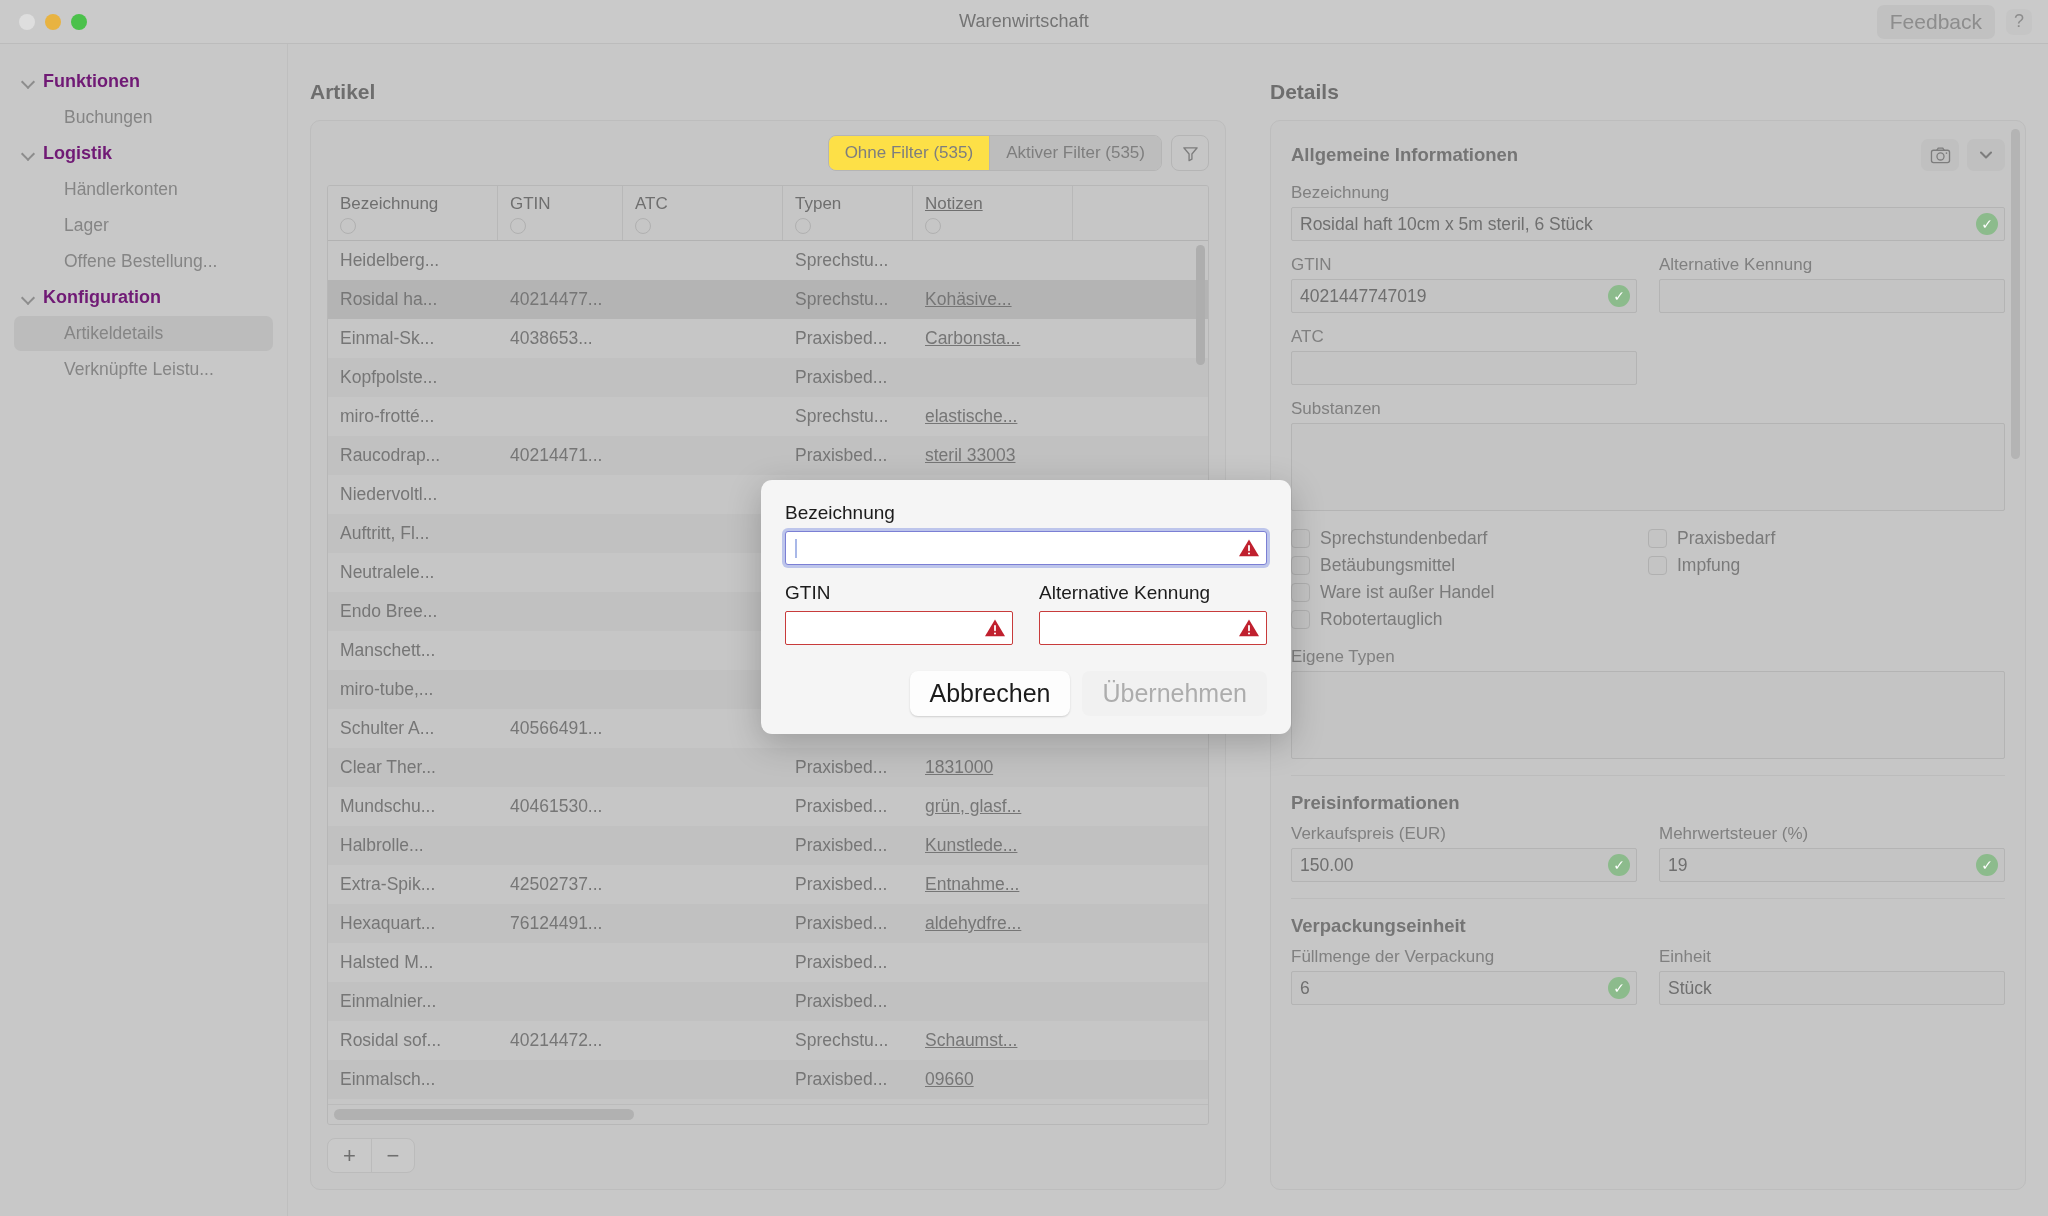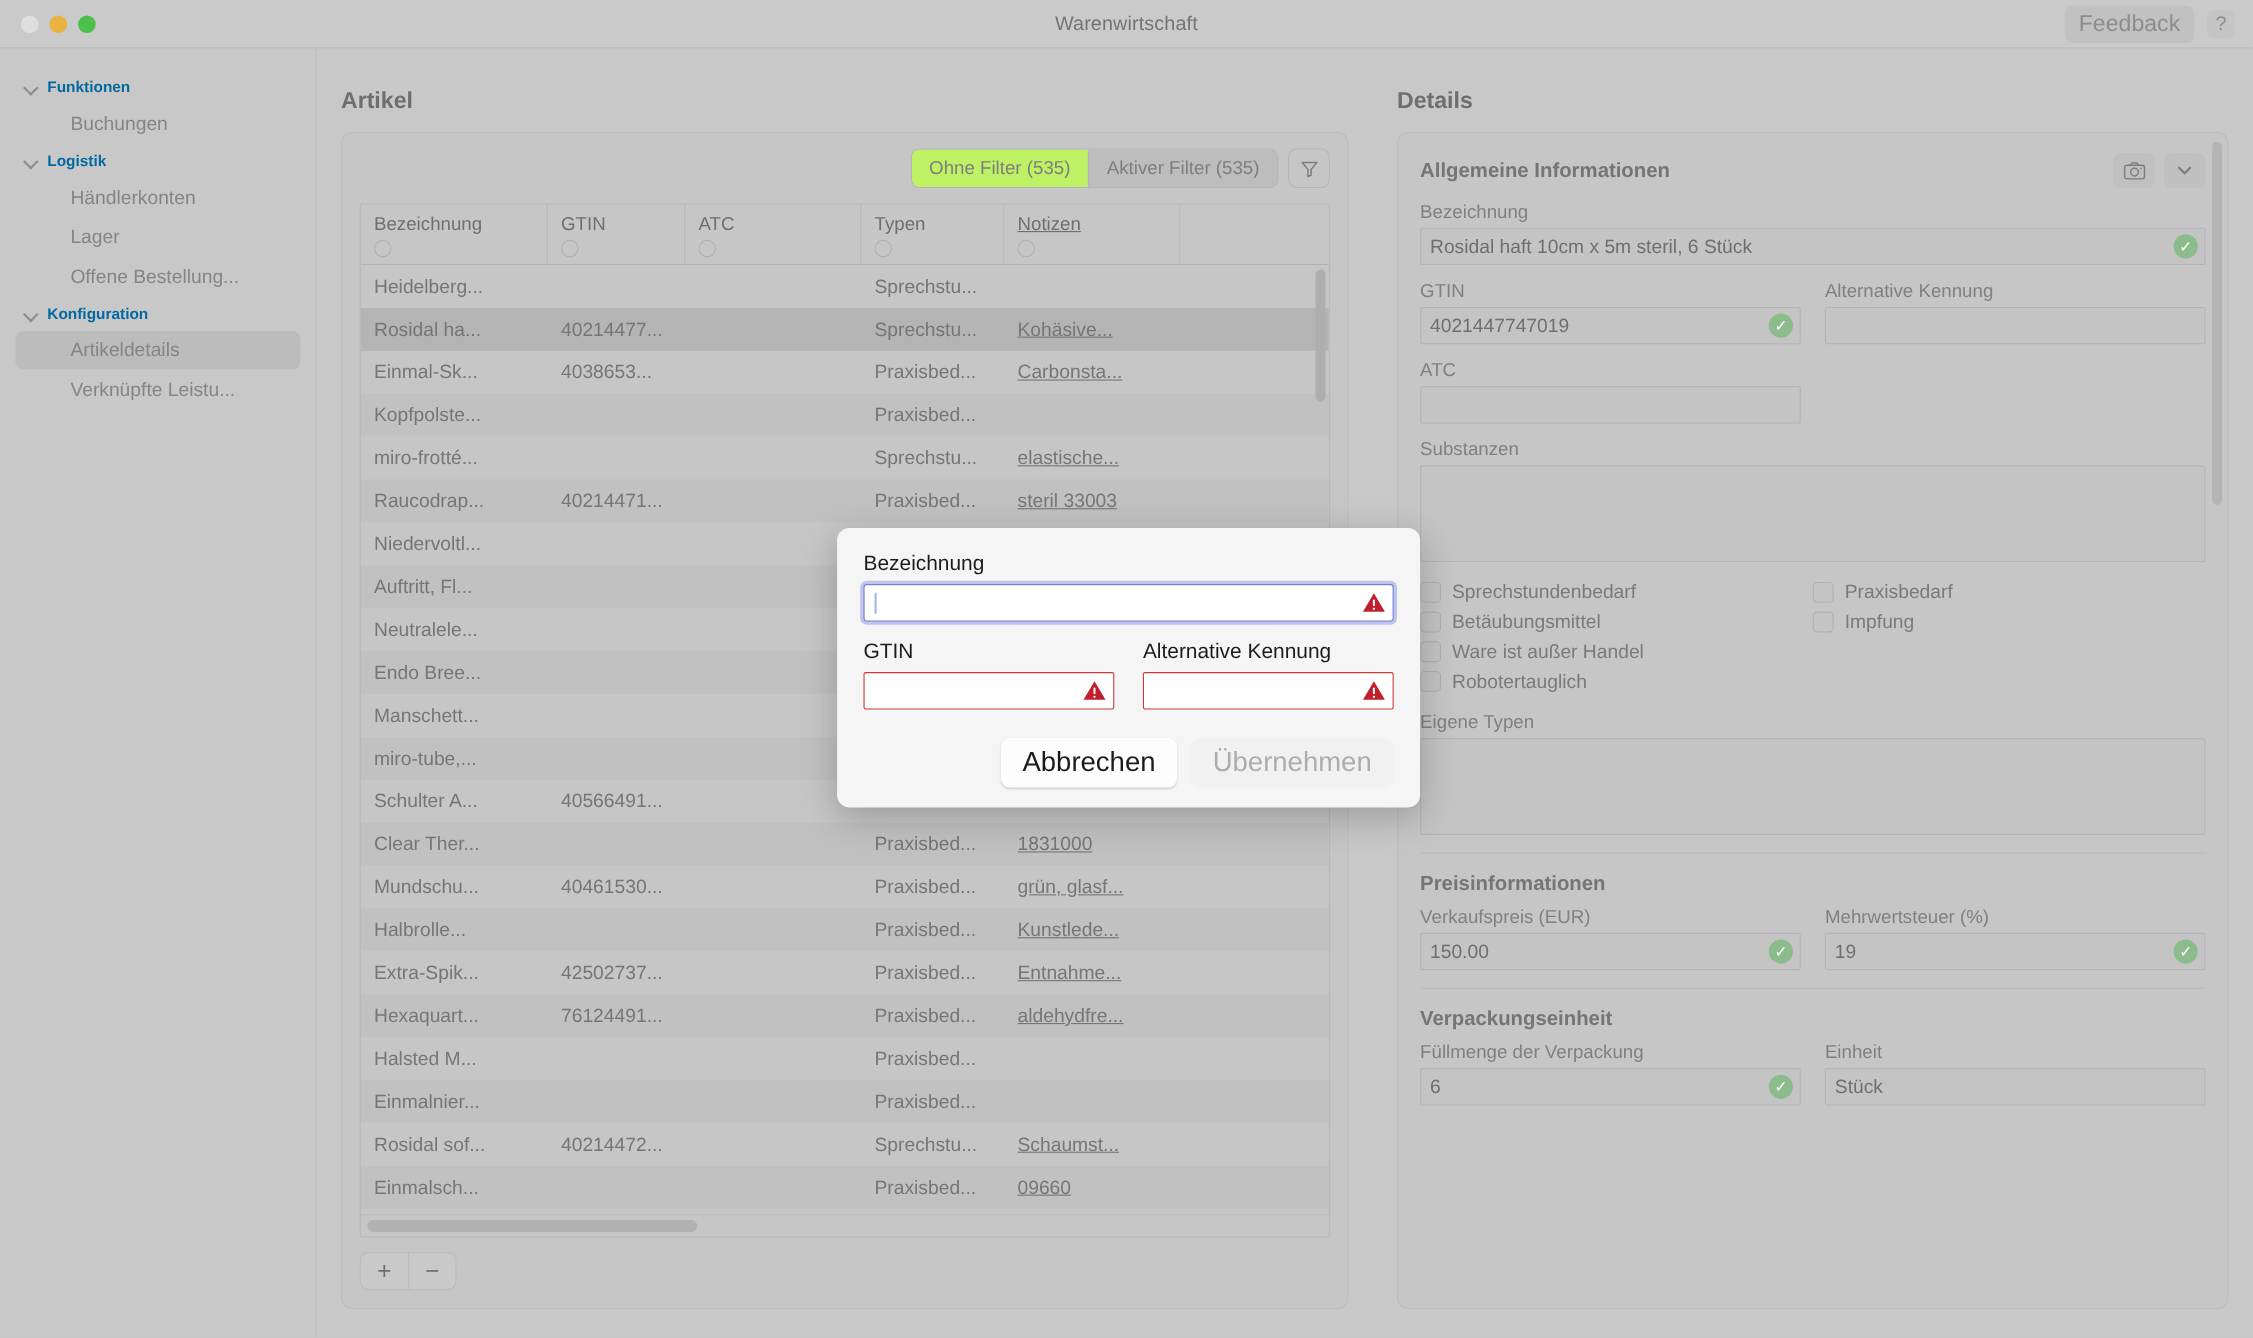--- a/index.html
+++ b/index.html
@@ -53,21 +53,21 @@
   
   .sidebar {
     width: 288px; flex: 0 0 288px;
     background: #c8c8c8;
     border-right: 1px solid #bfbfbf;
     padding-top: 20px;
   }
   .side-group {
     display: flex; align-items: center; gap: 8px;
     padding: 7px 0 7px 22px;
-    font-size: 14px; font-weight: bold; color: #0369a1;
+    font-size: 18px; font-weight: bold; color: #701a75;
   }
   .chev { width: 13px; height: 13px; position: relative; flex: 0 0 13px; }
   .chev::before {
     content: ""; position: absolute; left: 1px; top: 2px;
     width: 8px; height: 8px;
     border-right: 2px solid #8d8d8d; border-bottom: 2px solid #8d8d8d;
     transform: rotate(45deg);
   }
   .side-item {
     margin: 1px 14px 1px 14px;
@@ -95,21 +95,21 @@
     padding: 14px 16px 16px 16px;
   }
 
   .filterbar { display: flex; justify-content: flex-end; align-items: center; gap: 9px; margin-bottom: 14px; }
   .seg {
     display: flex; border-radius: 8px; overflow: hidden;
     border: 1px solid #b5b5b5;
   }
   .seg > div {
     padding: 7px 16px; font-size: 17px; color: #7e7e7e;
-    background: #bef264;
+    background: #fde047;
   }
   .seg > div + div { border-left: 1px solid #b5b5b5; }
   .seg > div.sel { background: #bdbdbd; }
   .funnel-btn {
     width: 38px; height: 36px; border-radius: 8px;
     border: 1px solid #b5b5b5; background: #c6c6c6;
     display: flex; align-items: center; justify-content: center;
   }
 
   

